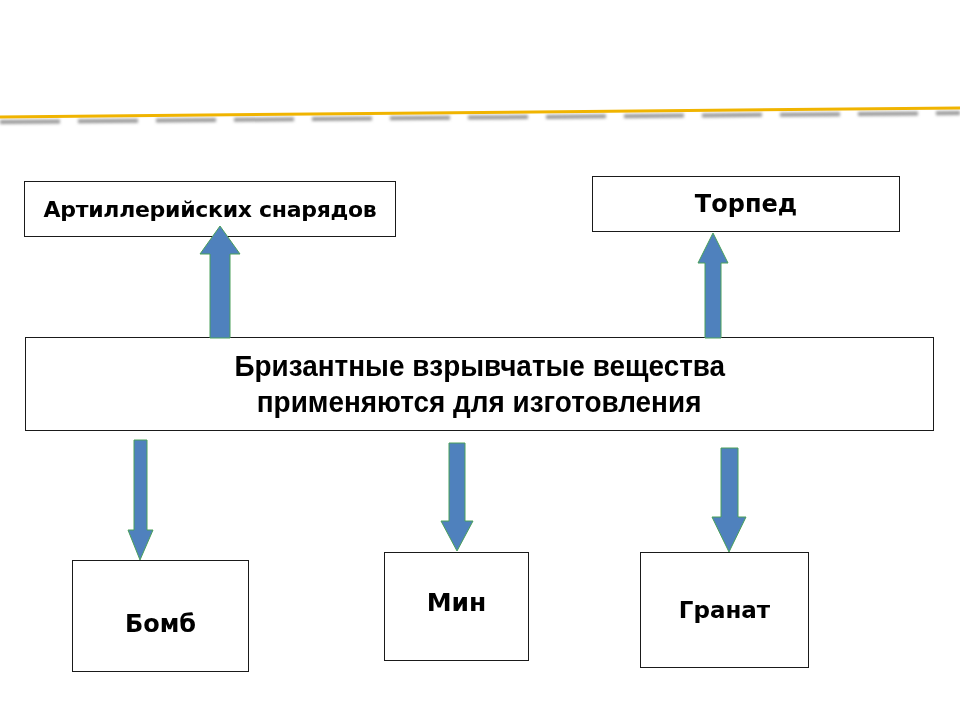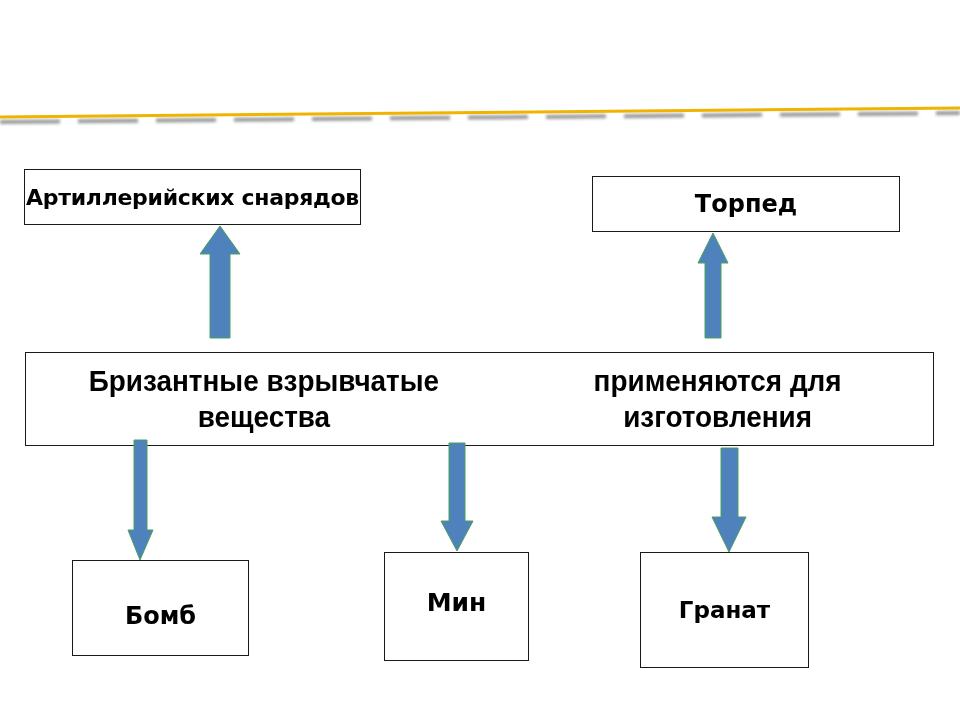--- a/index.html
+++ b/index.html
@@ -1,24 +1,24 @@
 <!DOCTYPE html>
 <html><head>
   <meta charset="utf-8">
   <style>
     html, body { margin: 0; padding: 0; }
     body { width: 960px; height: 720px; background: #ffffff; position: relative; overflow: hidden; font-family: "Liberation Sans", sans-serif; }
     .slide { position: absolute; left: 0; top: 0; width: 960px; height: 720px; }
     .deco-line { position: absolute; left: 0; top: 0; width: 960px; height: 140px; }
     .box { position: absolute; background: #fff; border: 1px solid #1a1a1a; box-sizing: border-box; display: flex; align-items: center; justify-content: center; text-align: center; color: #000; font-family: "DejaVu Sans", sans-serif; font-weight: bold; }
-    #box-art { left: 24px; top: 169px; width: 337px; height: 56px; font-size: 22px; letter-spacing: -0.3px; }
+    #box-art { left: 24px; top: 181px; width: 372px; height: 56px; font-size: 22px; letter-spacing: -0.3px; }
     #box-torp { left: 548px; top: 176px; width: 308px; height: 56px; font-size: 24px; margin-left: 44px; }
-    #box-main { left: 25px; top: 337px; width: 909px; height: 94px; font-family: "Liberation Sans", sans-serif; font-size: 30px; line-height: 36px; flex-direction: row; transform-origin: center; margin-top: 15px; }
+    #box-main { left: 25px; top: 337px; width: 909px; height: 94px; font-family: "Liberation Sans", sans-serif; font-size: 30px; line-height: 36px; flex-direction: column; transform-origin: center; }
     #box-main span { display: block; transform: scaleX(0.93); }
-    #box-bomb { left: 72px; top: 560px; width: 177px; height: 96px; font-size: 24px; padding-top: 16px; }
+    #box-bomb { left: 72px; top: 560px; width: 177px; height: 112px; font-size: 24px; padding-top: 16px; }
     #box-min { left: 384px; top: 552px; width: 145px; height: 109px; font-size: 25px; padding-bottom: 8px; }
     #box-gran { left: 640px; top: 552px; width: 169px; height: 116px; font-size: 23px; }
     .arrows { position: absolute; left: 0; top: 0; width: 960px; height: 720px; pointer-events: none; }
   </style>
 </head>
 <body>
 
 <div class="slide">
 
   <svg class="deco-line" viewBox="0 0 960 140">

